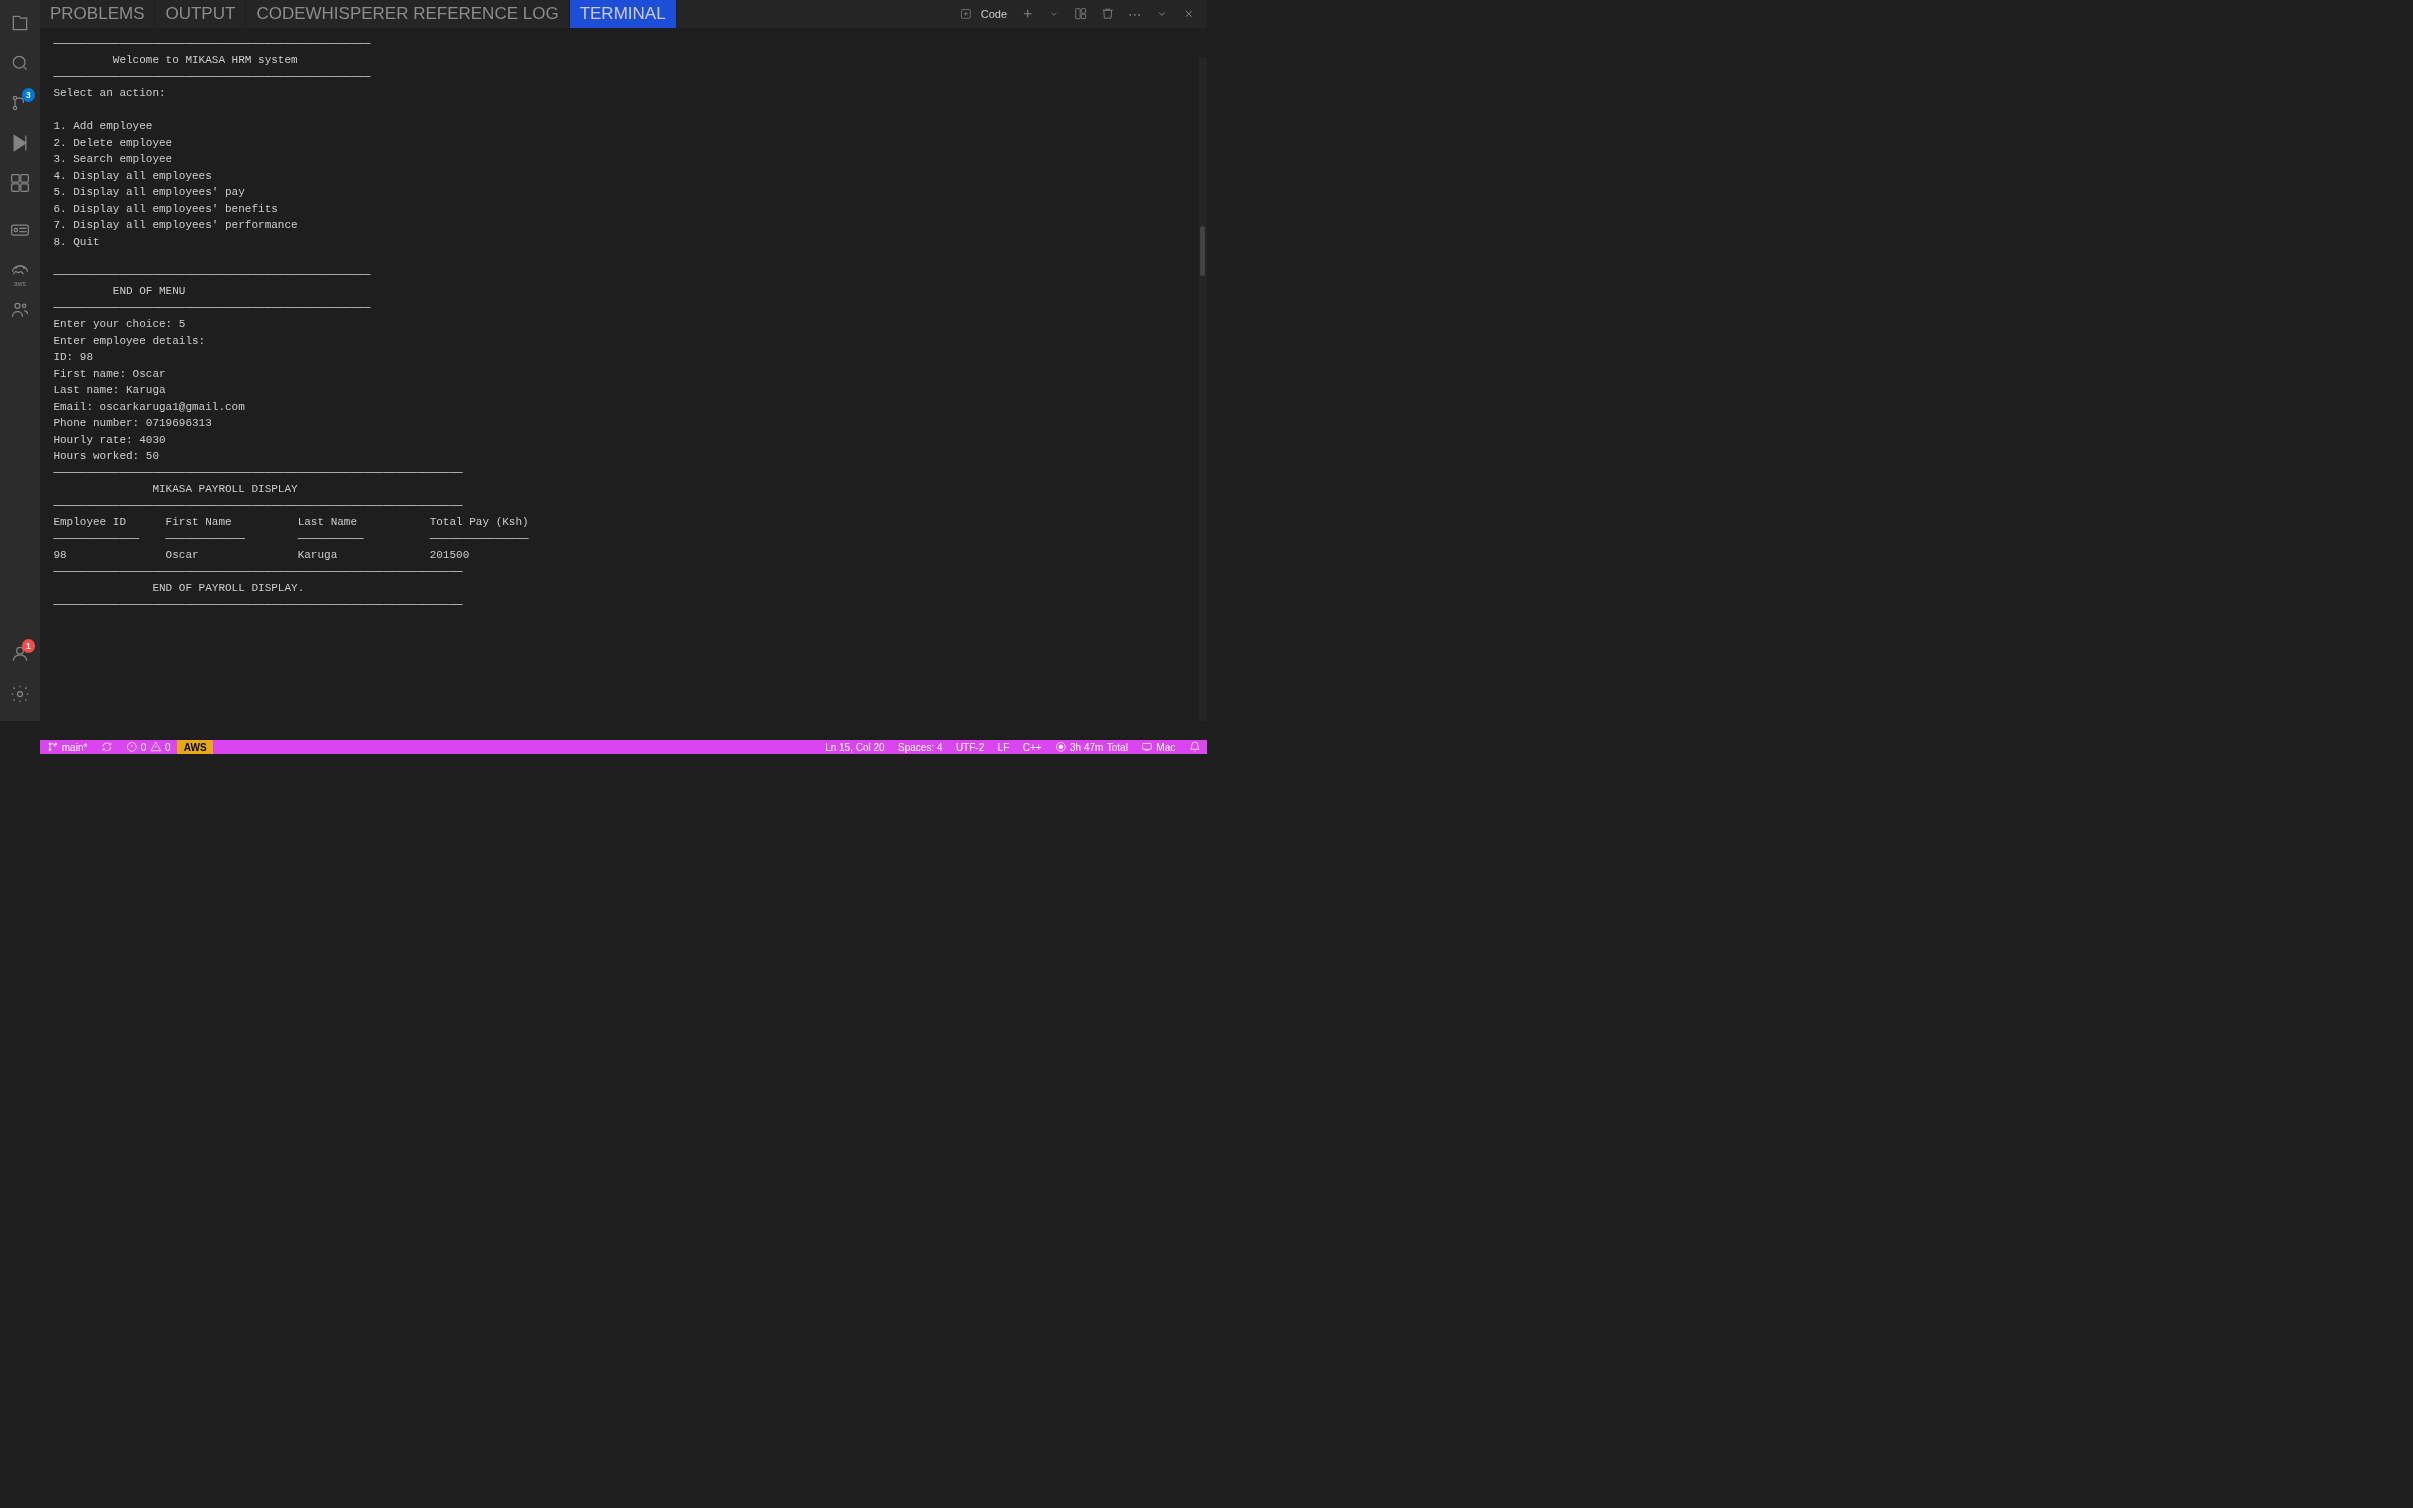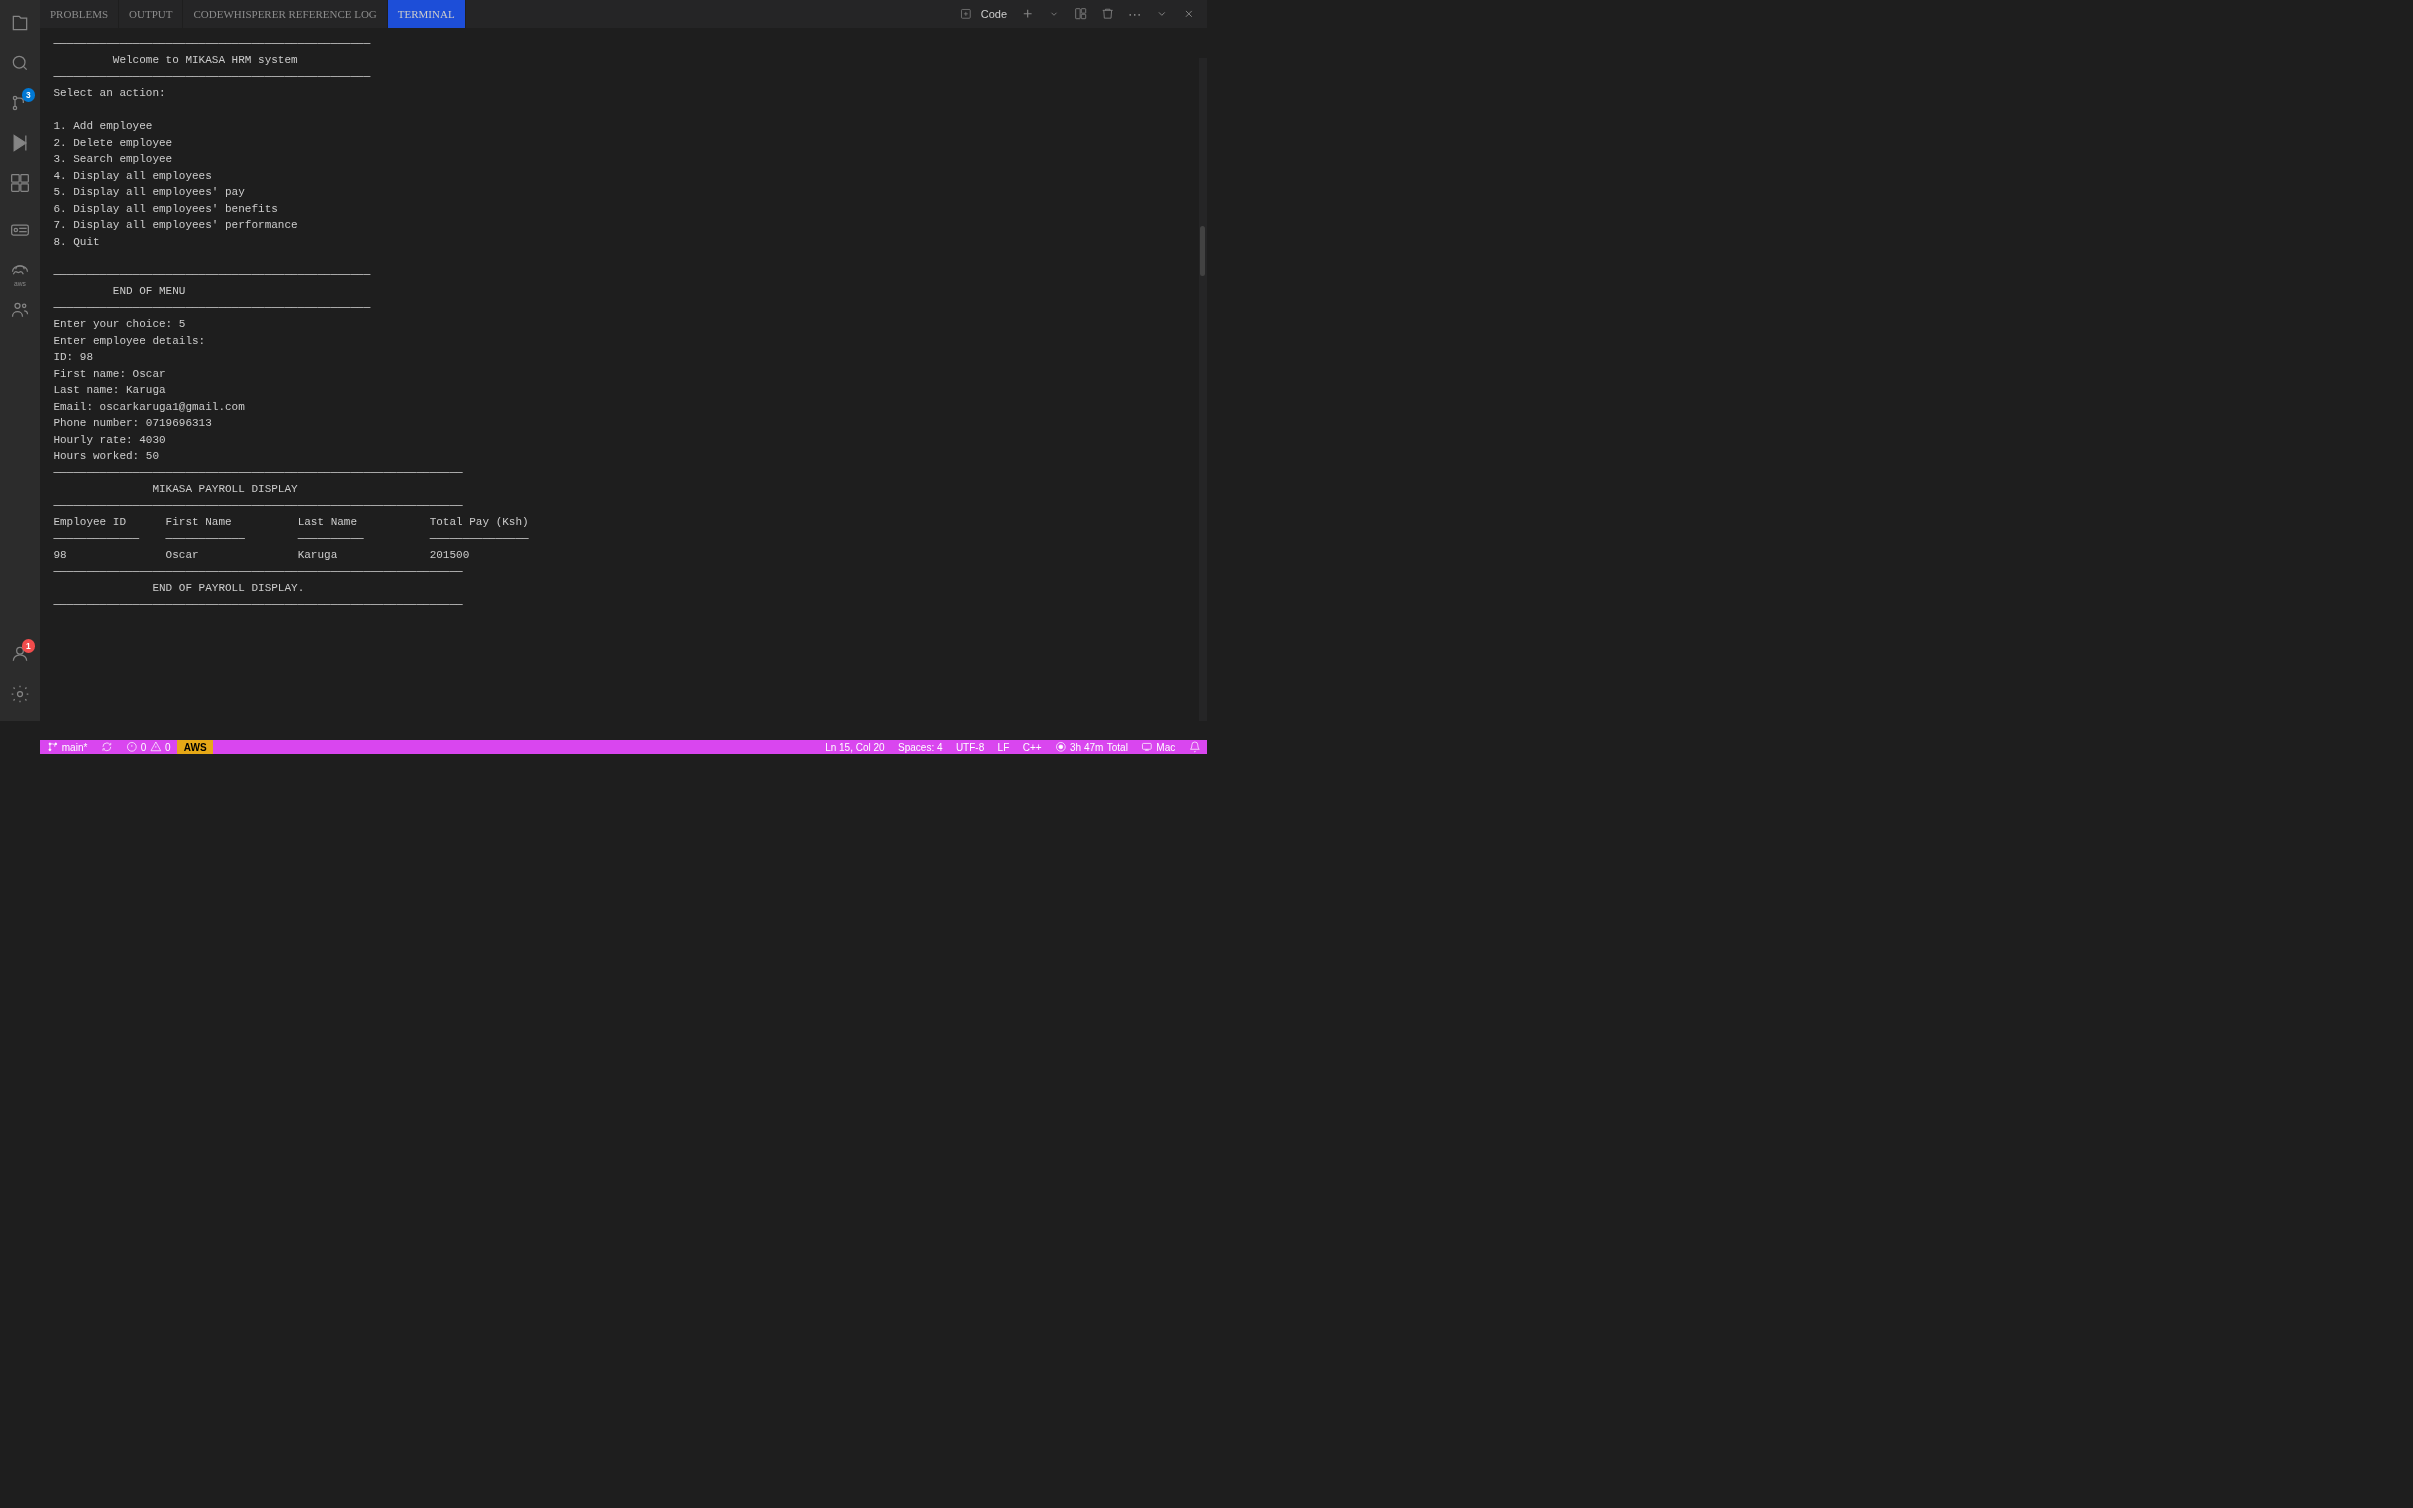--- a/index.html
+++ b/index.html
@@ -107,26 +107,25 @@
       border-bottom: 0.8px solid #1e1e1e;
       flex-shrink: 0;
     }
 
     .tab {
       display: flex;
       align-items: center;
       padding: 0 10px;
       height: 29px;
       color: #8c8c8c;
-      font-size: 11px;
+      font-size: 17px;
       cursor: pointer;
       white-space: nowrap;
       border-right: 0.8px solid #1e1e1e;
       gap: 5px;
-      font-family: Liberation Serif, serif;
     }
 
     .tab.active {
       color: #cccccc;
       background: #1d4ed8;
       border-bottom: 0.8px solid #1e1e1e;
     }
 
     .tab-actions {
       margin-left: auto;
@@ -480,21 +479,21 @@
 
       <div class="status-item">
         <span>Ln 15, Col 20</span>
       </div>
 
       <div class="status-item">
         <span>Spaces: 4</span>
       </div>
 
       <div class="status-item">
-        <span>UTF-8</span>
+        <span>UTF-2</span>
       </div>
 
       <div class="status-item">
         <span>LF</span>
       </div>
 
       <div class="status-item">
         <span>C++</span>
       </div>
 

